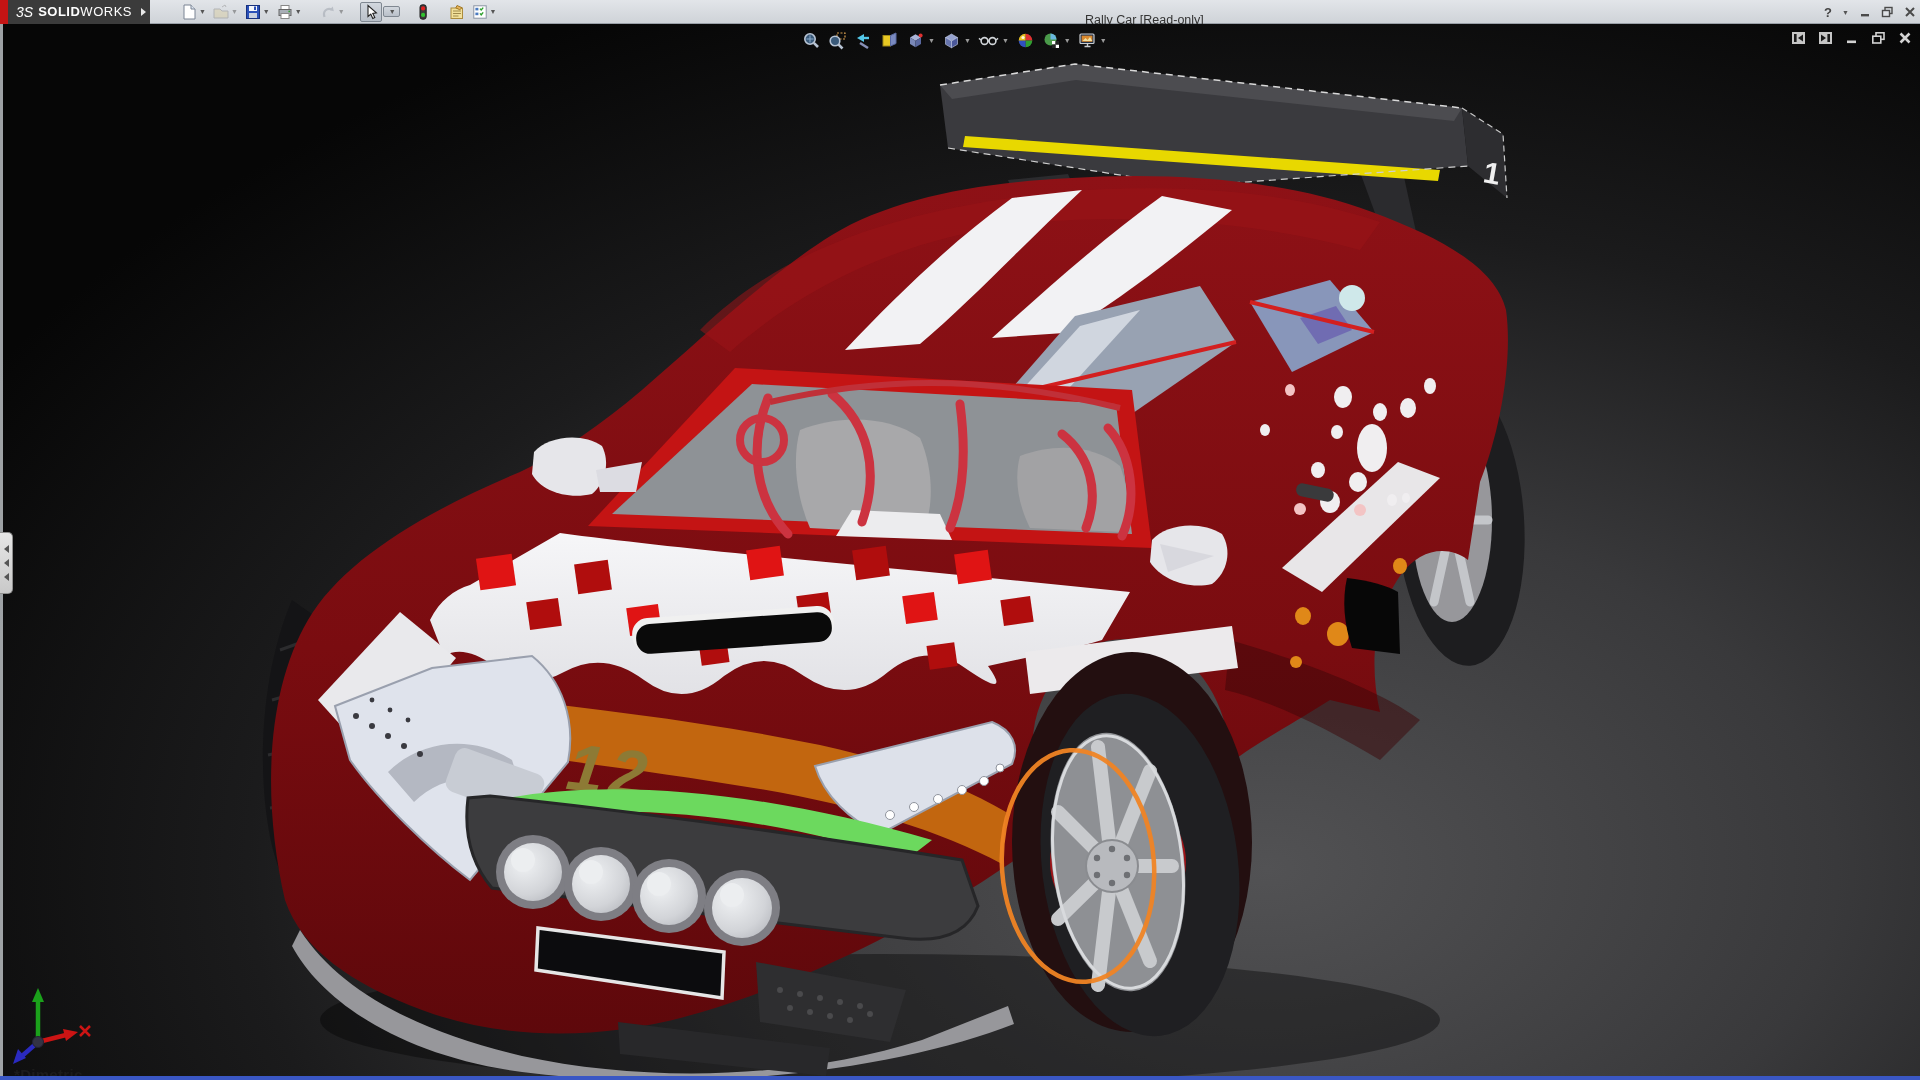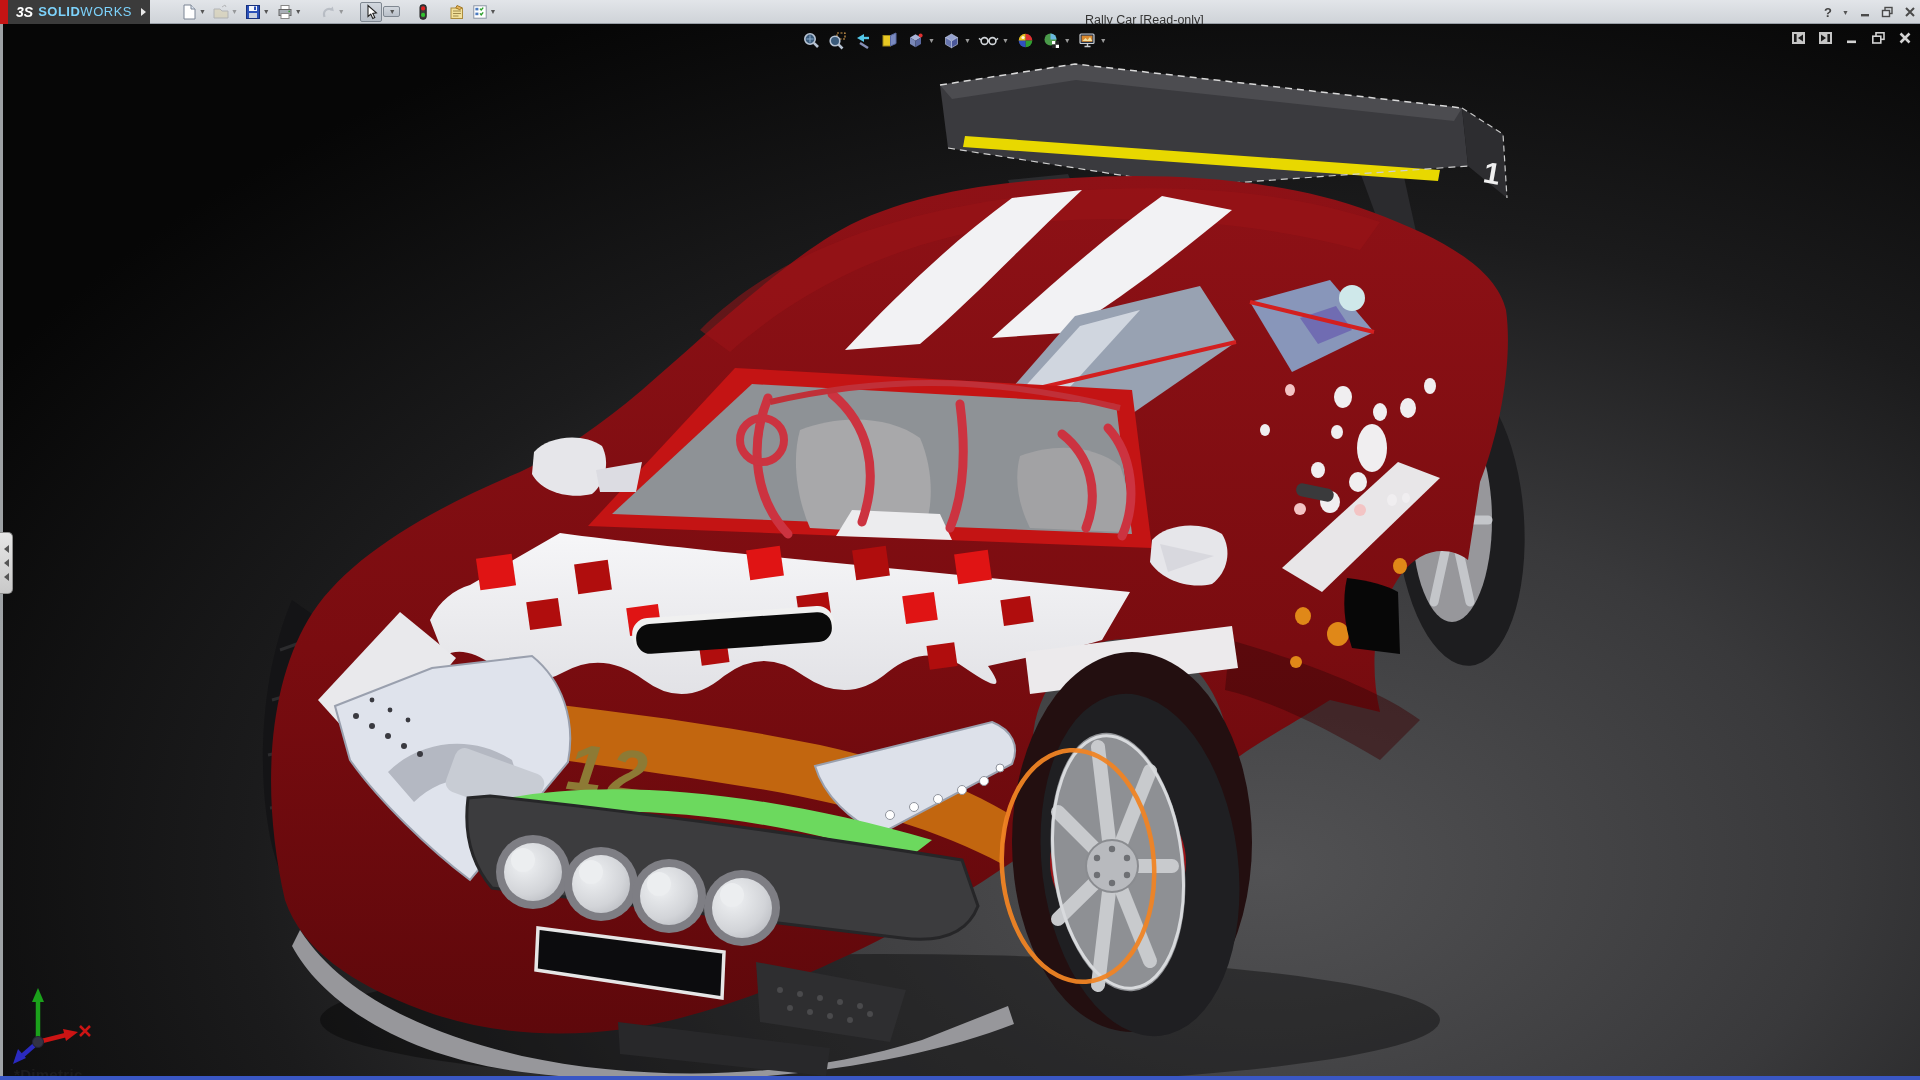--- a/index.html
+++ b/index.html
@@ -7,22 +7,22 @@
               font-family:"Liberation Sans", sans-serif; }
   .app { width:1920px; height:1080px; display:flex; flex-direction:column; }
 
   
   .titlebar { height:24px; background:linear-gradient(#e2e5e9,#cfd3d8);
               display:flex; align-items:center; position:relative; flex:0 0 24px;
               border-bottom:1px solid #9aa0a8; }
   .brand { height:24px; background:#3b3b3b; display:flex; align-items:center;
            padding:0 6px 0 0; position:relative; }
   .brand-redbar { width:8px; height:24px; background:#c41414; margin-right:8px; }
-  .brand-mark { color:#fff; font-size:14px; font-weight:bold; font-style:italic; margin-right:5px; }
-  .brand-name { color:#7dd3fc; font-size:13px; letter-spacing:.5px; }
+  .brand-mark { color:#fff; font-size:14px; font-weight:normal; font-style:italic; margin-right:5px; }
+  .brand-name { color:#ffffff; font-size:13px; letter-spacing:.5px; }
   .brand-name b { font-weight:bold; }
   .brand-expand { width:12px; height:24px; background:#3b3b3b; display:flex; align-items:center; justify-content:center; }
   .tri-right { width:0; height:0; border-top:4px solid transparent; border-bottom:4px solid transparent; border-left:5px solid #e8e8e8; }
 
   .toolbar { display:flex; align-items:center; margin-left:28px; gap:1px; }
   .tb-btn { display:flex; align-items:center; padding:1px 2px; border:1px solid transparent; border-radius:2px; }
   .tb-btn svg { display:block; }
   .tb-btn.active { background:linear-gradient(#d2d7de,#b9c0c9); border:1px solid #7f8setting79; border:1px solid #7f8791; }
   .tb-drop { font-size:7px; color:#555; margin-left:2px; }
   .tb-btn.disabled { opacity:.5; }

